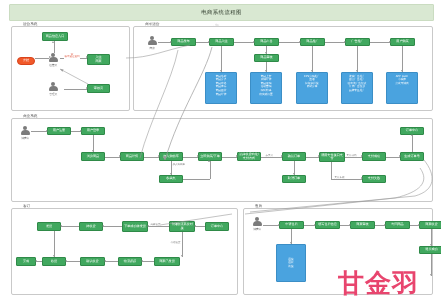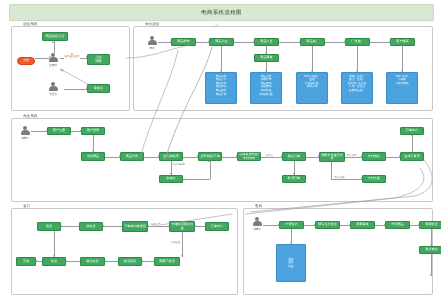--- a/index.html
+++ b/index.html
@@ -401,14 +401,15 @@
     <polygon points="165,160 162.6,156.8 166.6,156.2" fill="#9a9a9a"></polygon>
 
     <path d="M 178 50 C 172 80, 150 120, 140 158" stroke="#9a9a9a" stroke-width="0.6" fill="none"></path>
 
     <path d="M 424 160 C 436 175, 436 190, 415 196 L 250 212" stroke="#9a9a9a" stroke-width="0.6" fill="none"></path>
     <path d="M 420 168 C 430 182, 420 192, 395 198 L 245 214" stroke="#9a9a9a" stroke-width="0.6" fill="none"></path>
 
     <path d="M 232 214 L 160 225" stroke="#9a9a9a" stroke-width="0.6" fill="none"></path>
   </svg>
 
+  <div class="wm-red" style="left:338px;top:266px;">甘金羽</div>
 
 </div>
 
 </body></html>

